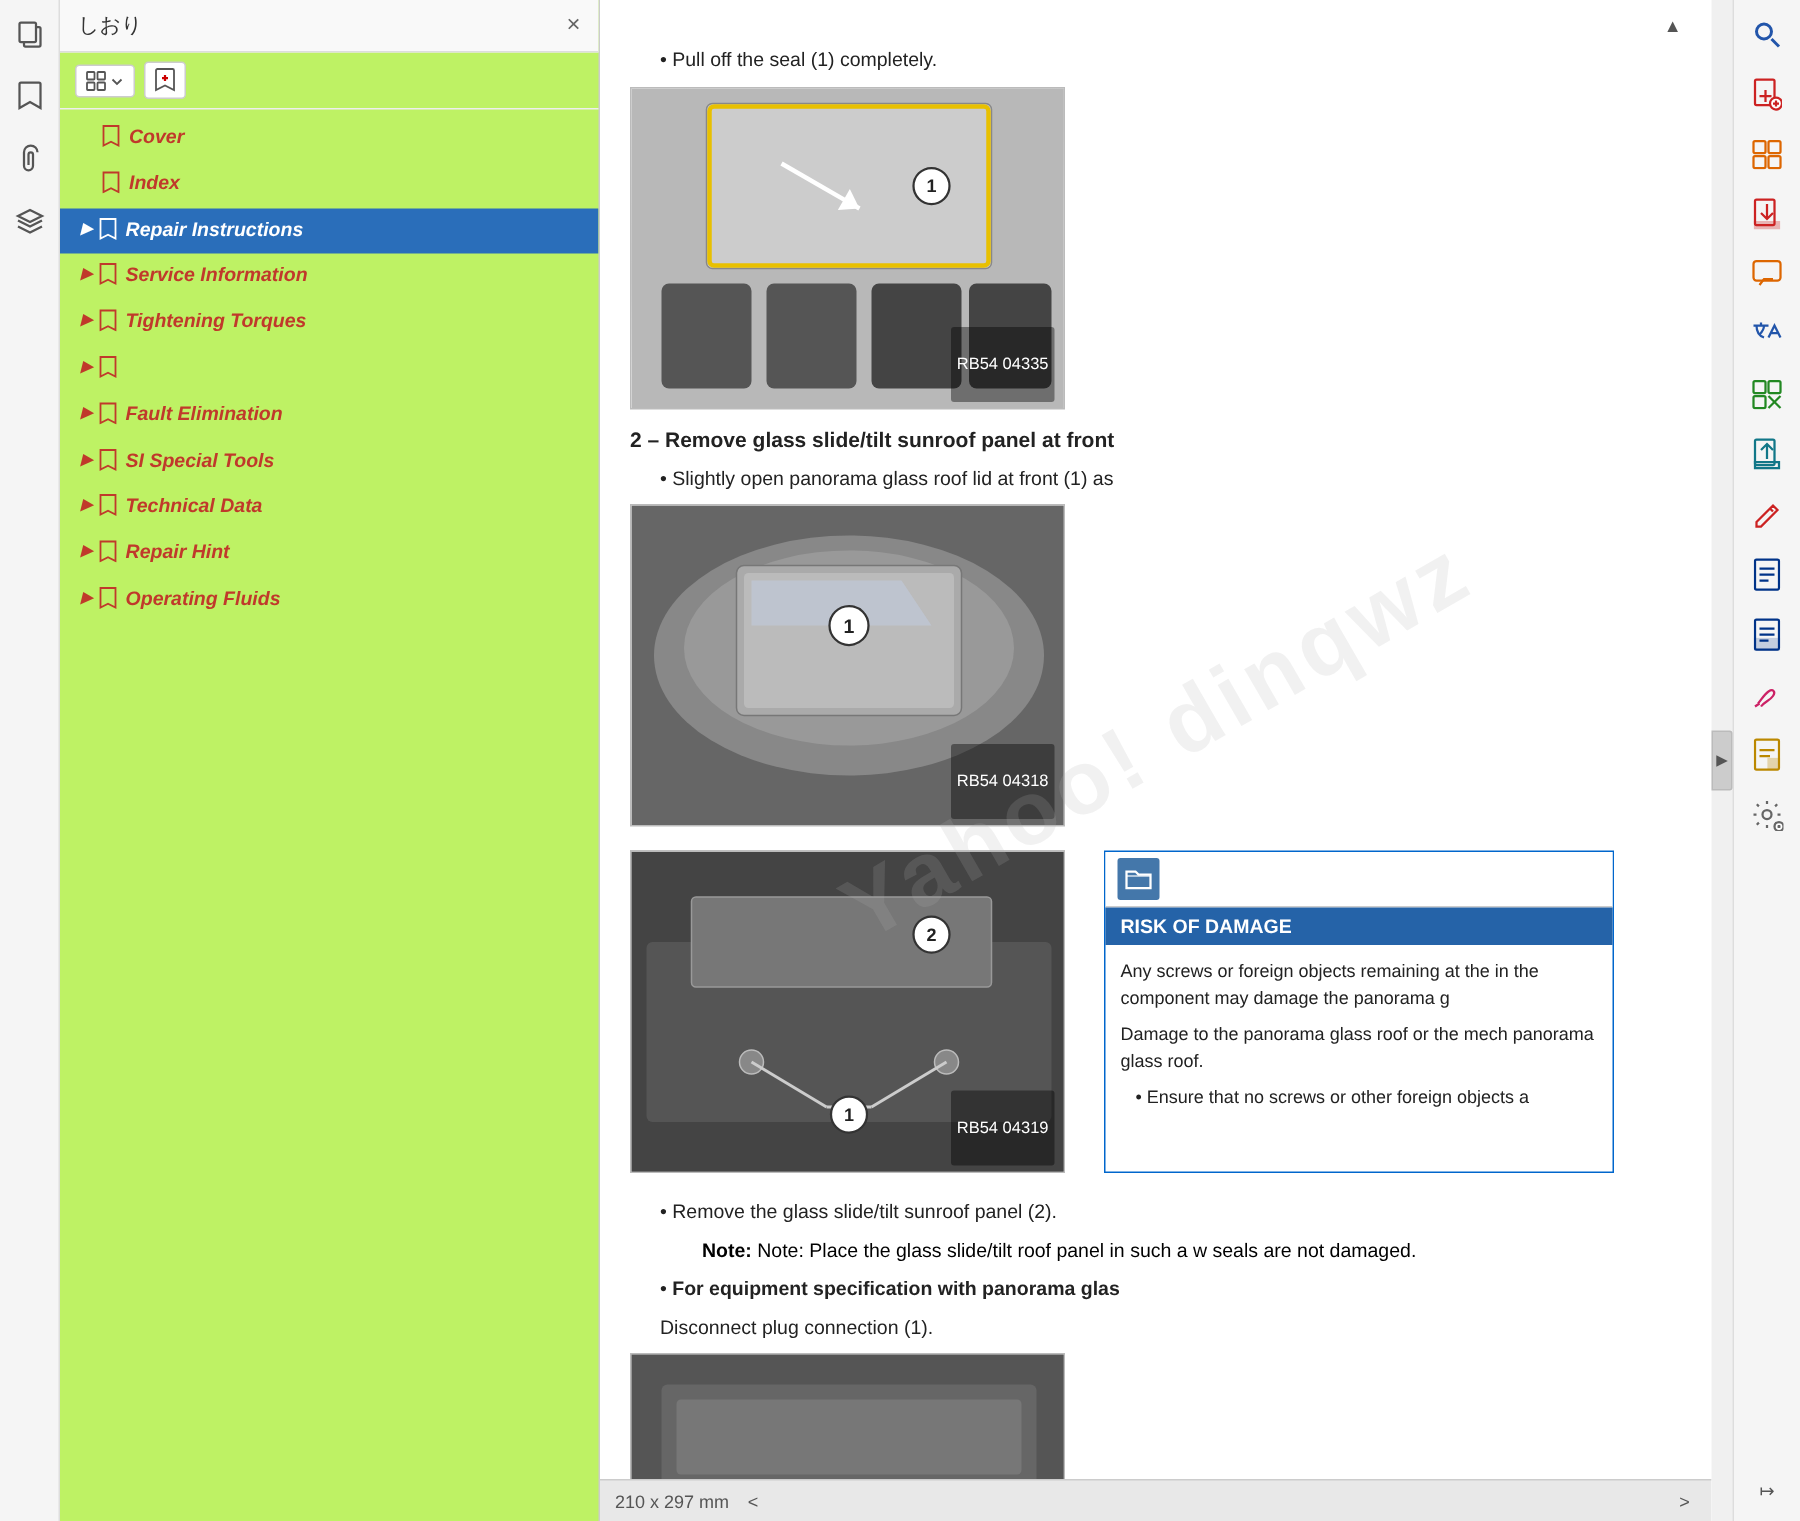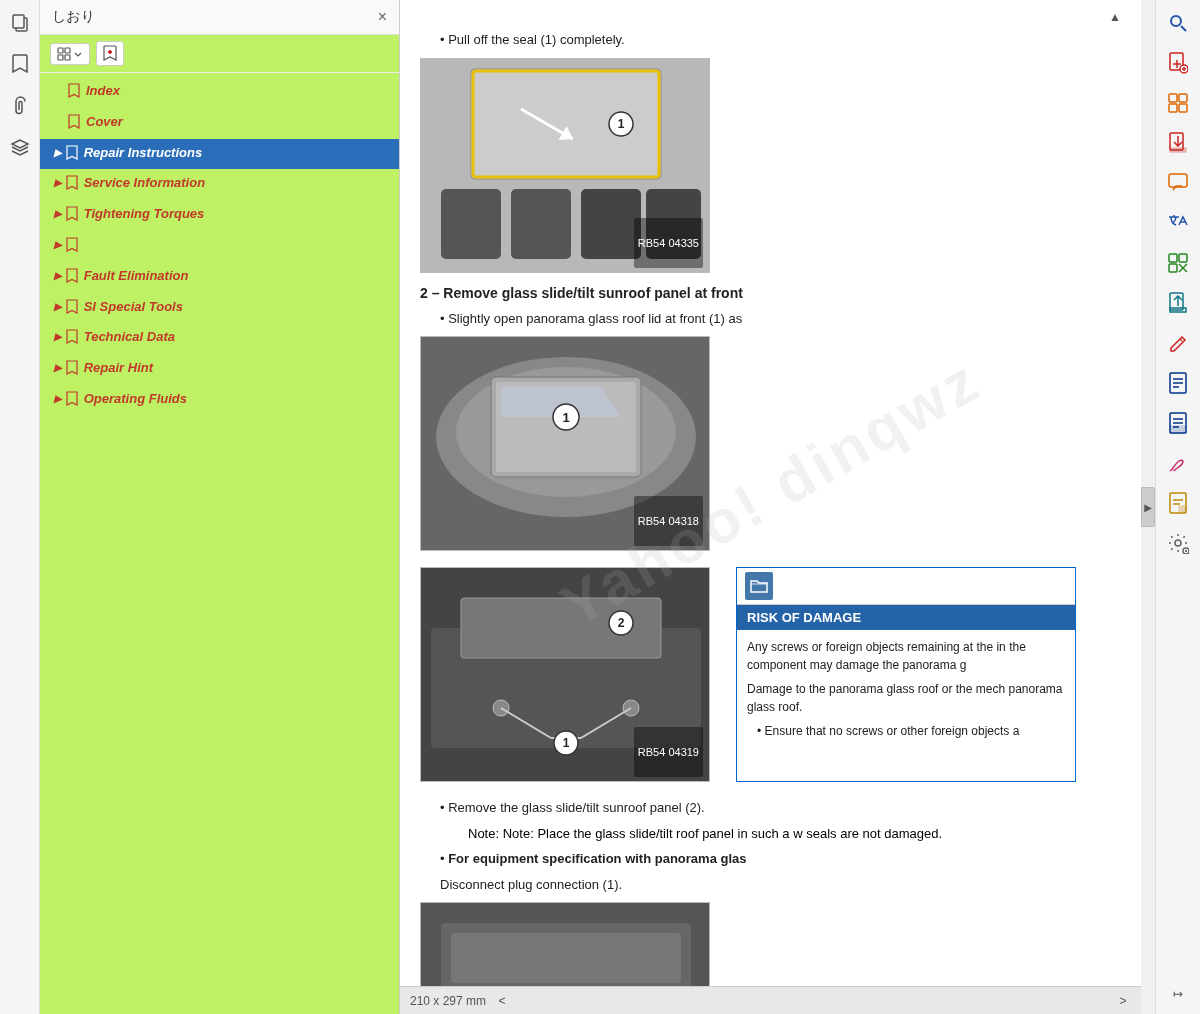--- a/index.html
+++ b/index.html
@@ -204,21 +204,21 @@
       font-size: 12px;
       line-height: 1.5;
     }
     .risk-box-bullet::before { content: "• "; }
 
     .note-text {
       font-size: 13px;
       margin: 6px 0 6px 20px;
       line-height: 1.5;
     }
-    .note-text strong { font-weight: normal; padding-left: 28px; }
+    .note-text strong { font-weight: bold; padding-left: 28px; }
 
     
     .watermark {
       position: absolute;
       top: 50%;
       left: 50%;
       transform: translate(-50%, -50%) rotate(-30deg);
       font-size: 60px;
       font-weight: bold;
       color: rgba(180,180,180,0.18);
@@ -334,30 +334,30 @@
     </div>
   </div>
   <div class="sidebar-content">
 
     <div class="nav-item nav-item-no-arrow">
       <span class="bookmark-icon">
         <svg width="12" height="15" viewBox="0 0 12 15" fill="none" stroke="#c0392b" stroke-width="1.2">
             <path d="M1 1h10v13l-5-2.5L1 14V1z"></path>
           </svg>
       </span>
+      <span class="label">Cover</span>
+    </div>
+
+    <div class="nav-item nav-item-no-arrow">
+      <span class="bookmark-icon">
+        <svg width="12" height="15" viewBox="0 0 12 15" fill="none" stroke="#c0392b" stroke-width="1.2">
+            <path d="M1 1h10v13l-5-2.5L1 14V1z"></path>
+          </svg>
+      </span>
       <span class="label">Index</span>
-    </div>
-
-    <div class="nav-item nav-item-no-arrow">
-      <span class="bookmark-icon">
-        <svg width="12" height="15" viewBox="0 0 12 15" fill="none" stroke="#c0392b" stroke-width="1.2">
-            <path d="M1 1h10v13l-5-2.5L1 14V1z"></path>
-          </svg>
-      </span>
-      <span class="label">Cover</span>
     </div>
 
     <div class="nav-item active">
       <span class="arrow">▶</span>
       <span class="bookmark-icon">
         <svg width="12" height="15" viewBox="0 0 12 15" fill="none" stroke="#fff" stroke-width="1.2">
             <path d="M1 1h10v13l-5-2.5L1 14V1z"></path>
           </svg>
       </span>
       <span class="label">Repair Instructions</span>

